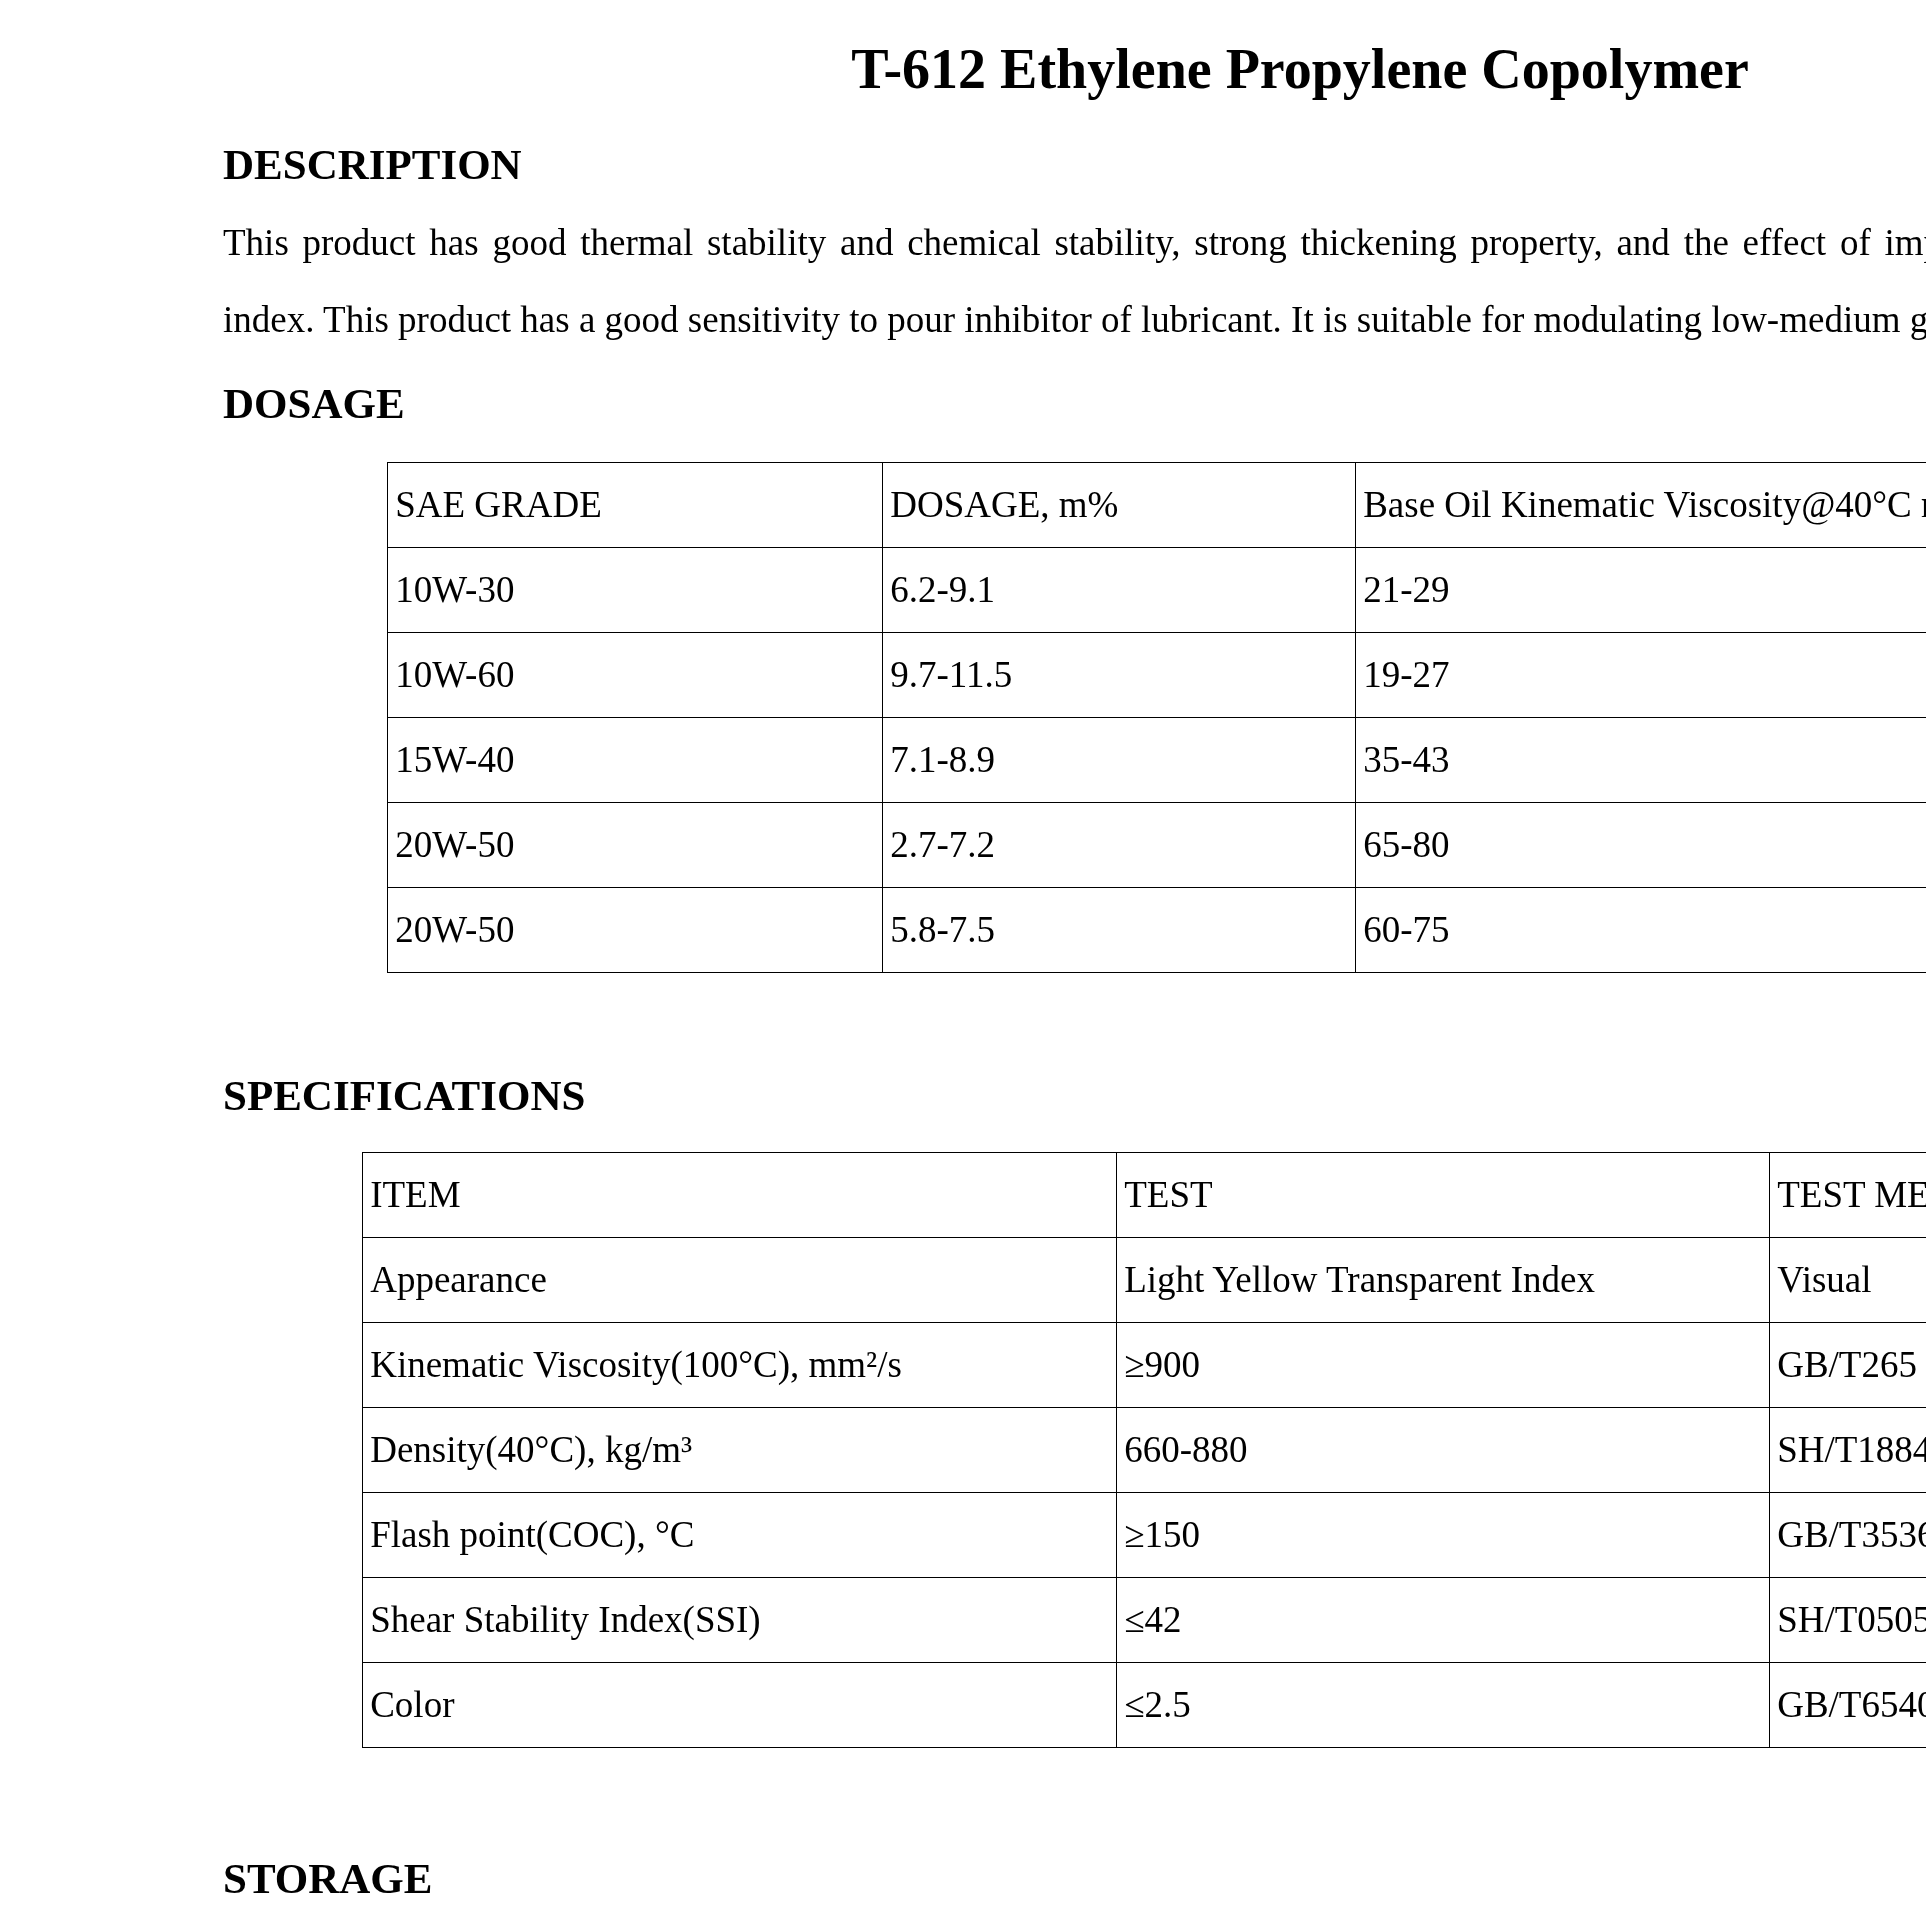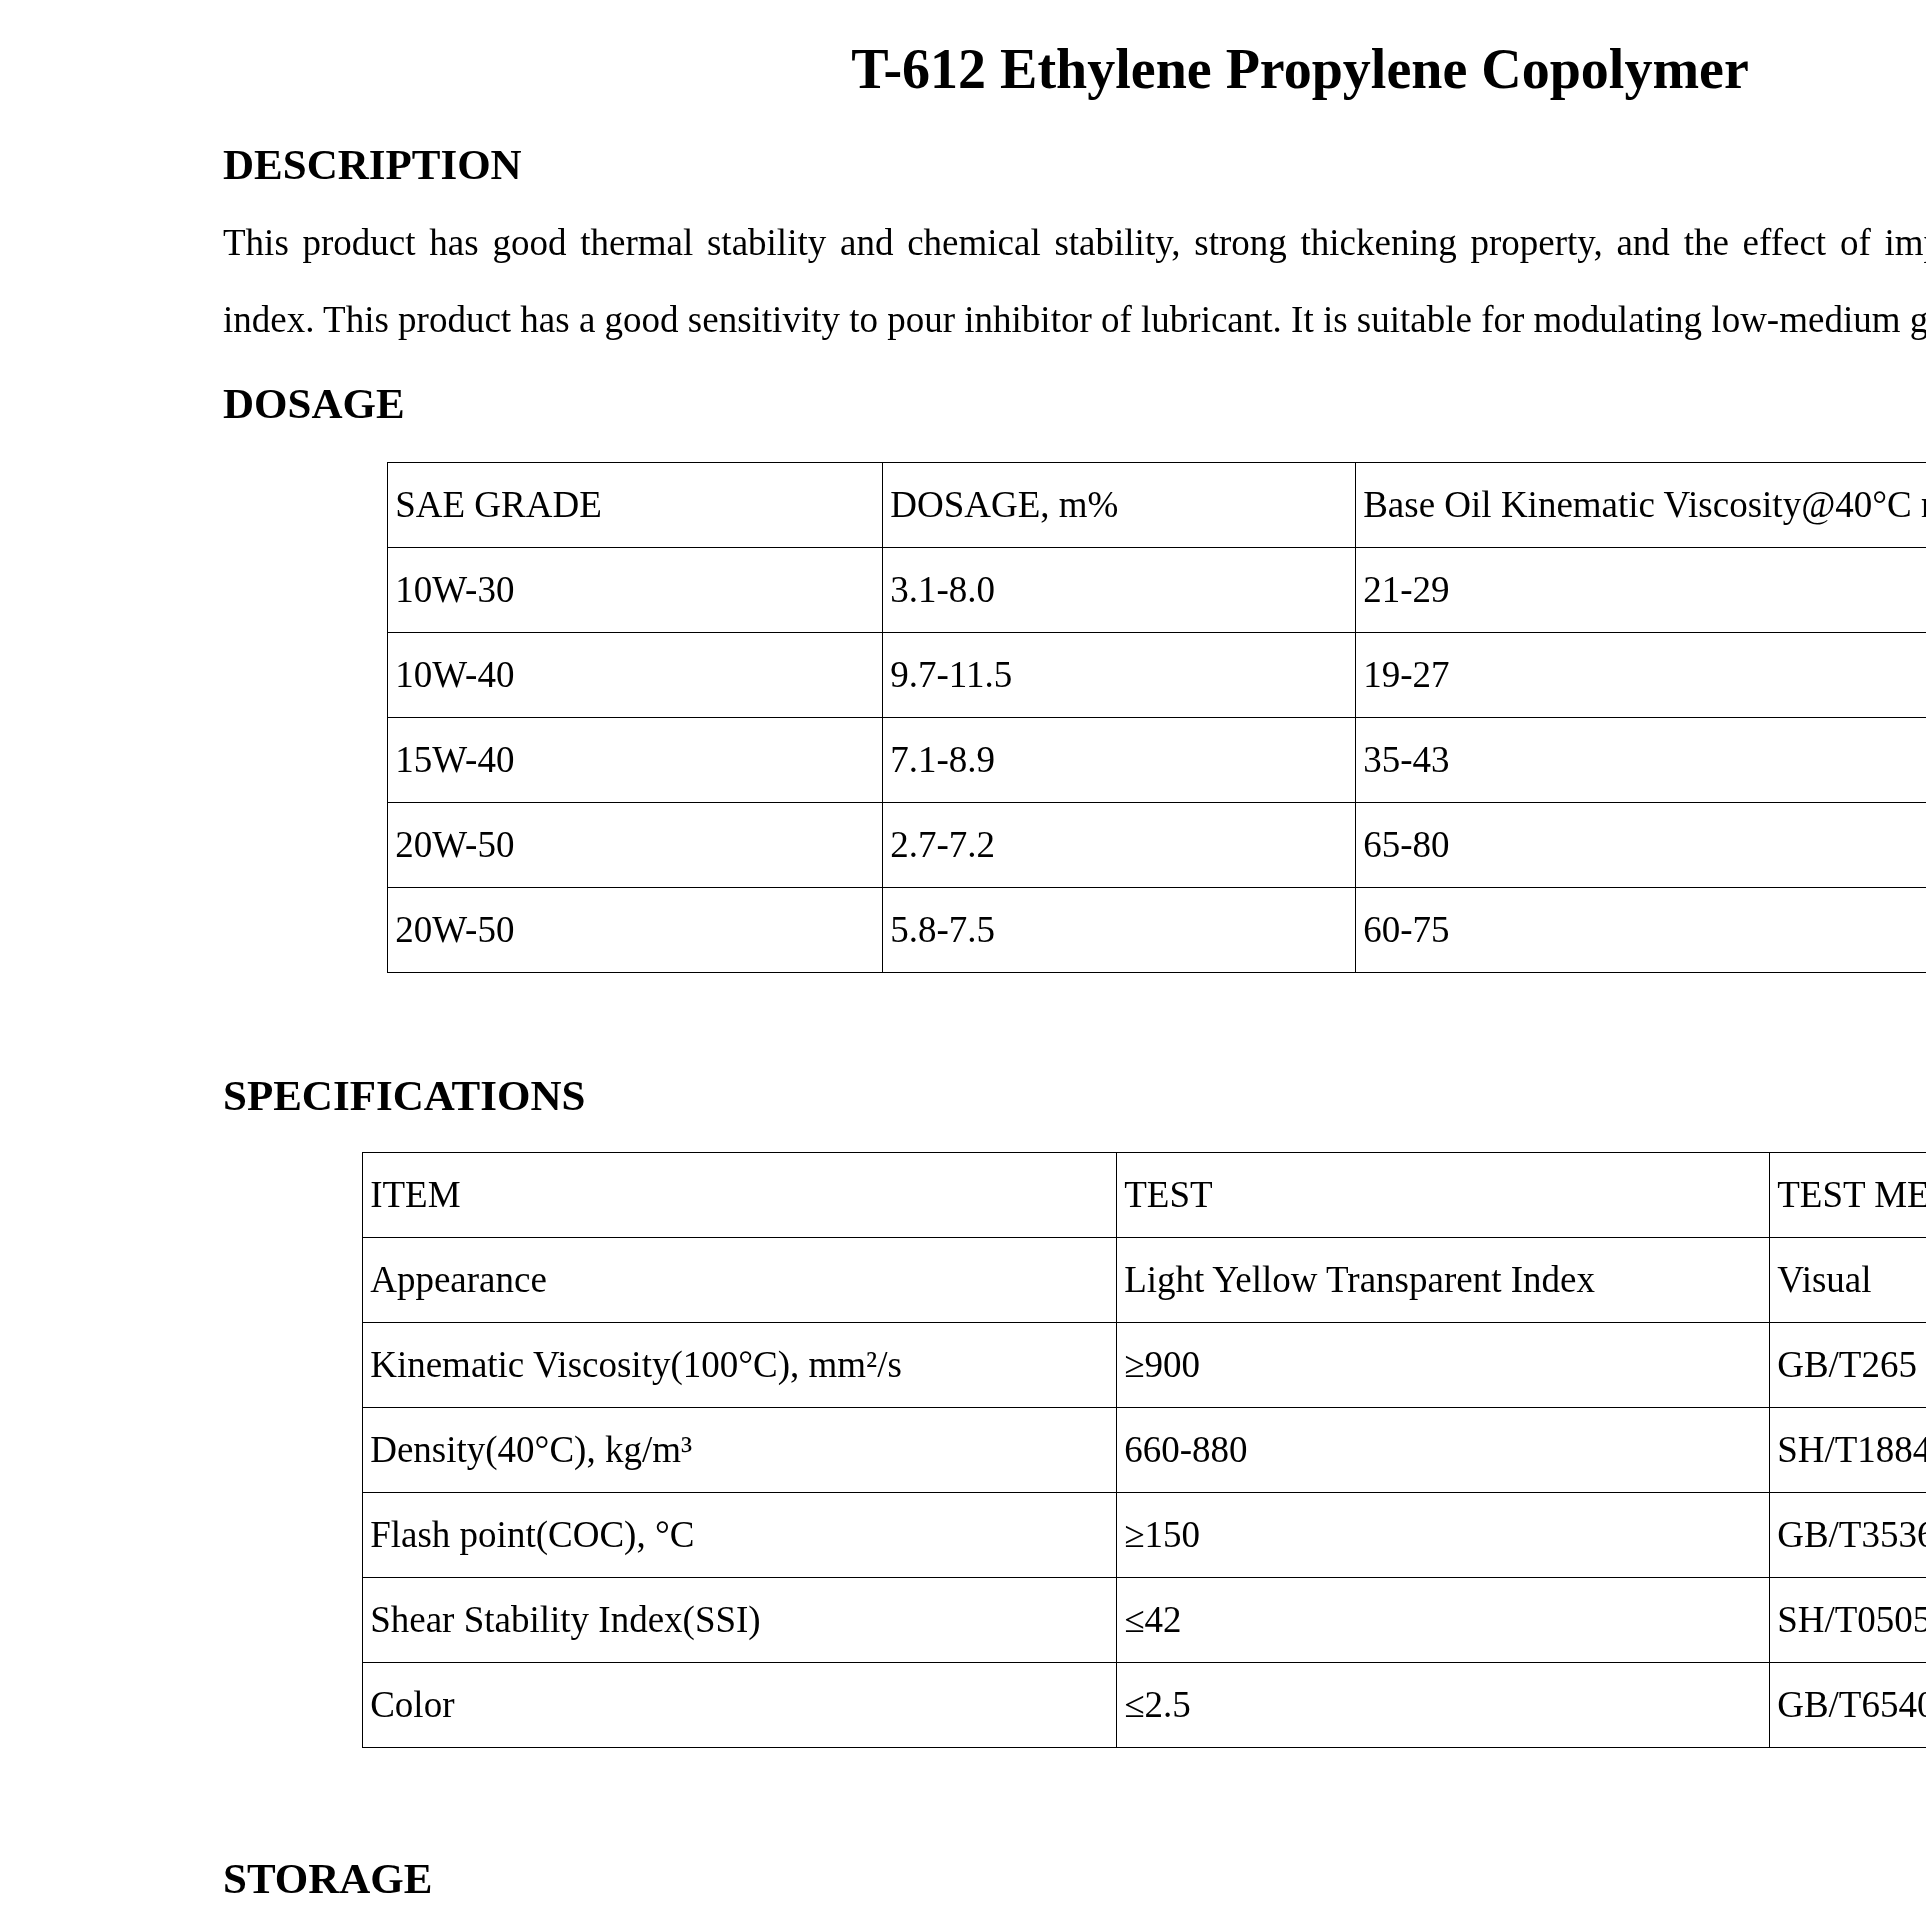--- a/index.html
+++ b/index.html
@@ -78,25 +78,25 @@
       <col style="width:858px">
     </colgroup>
     <tbody>
         <tr>
       <th>SAE GRADE</th>
       <th>DOSAGE, m%</th>
       <th>Base Oil Kinematic Viscosity@40°C mm²/s</th>
     </tr>
     <tr>
       <td>10W-30</td>
-      <td>3.1-8.0</td>
+      <td>6.2-9.1</td>
       <td>21-29</td>
     </tr>
     <tr>
-      <td>10W-40</td>
+      <td>10W-60</td>
       <td>9.7-11.5</td>
       <td>19-27</td>
     </tr>
     <tr>
       <td>15W-40</td>
       <td>7.1-8.9</td>
       <td>35-43</td>
     </tr>
     <tr>
       <td>20W-50</td>

